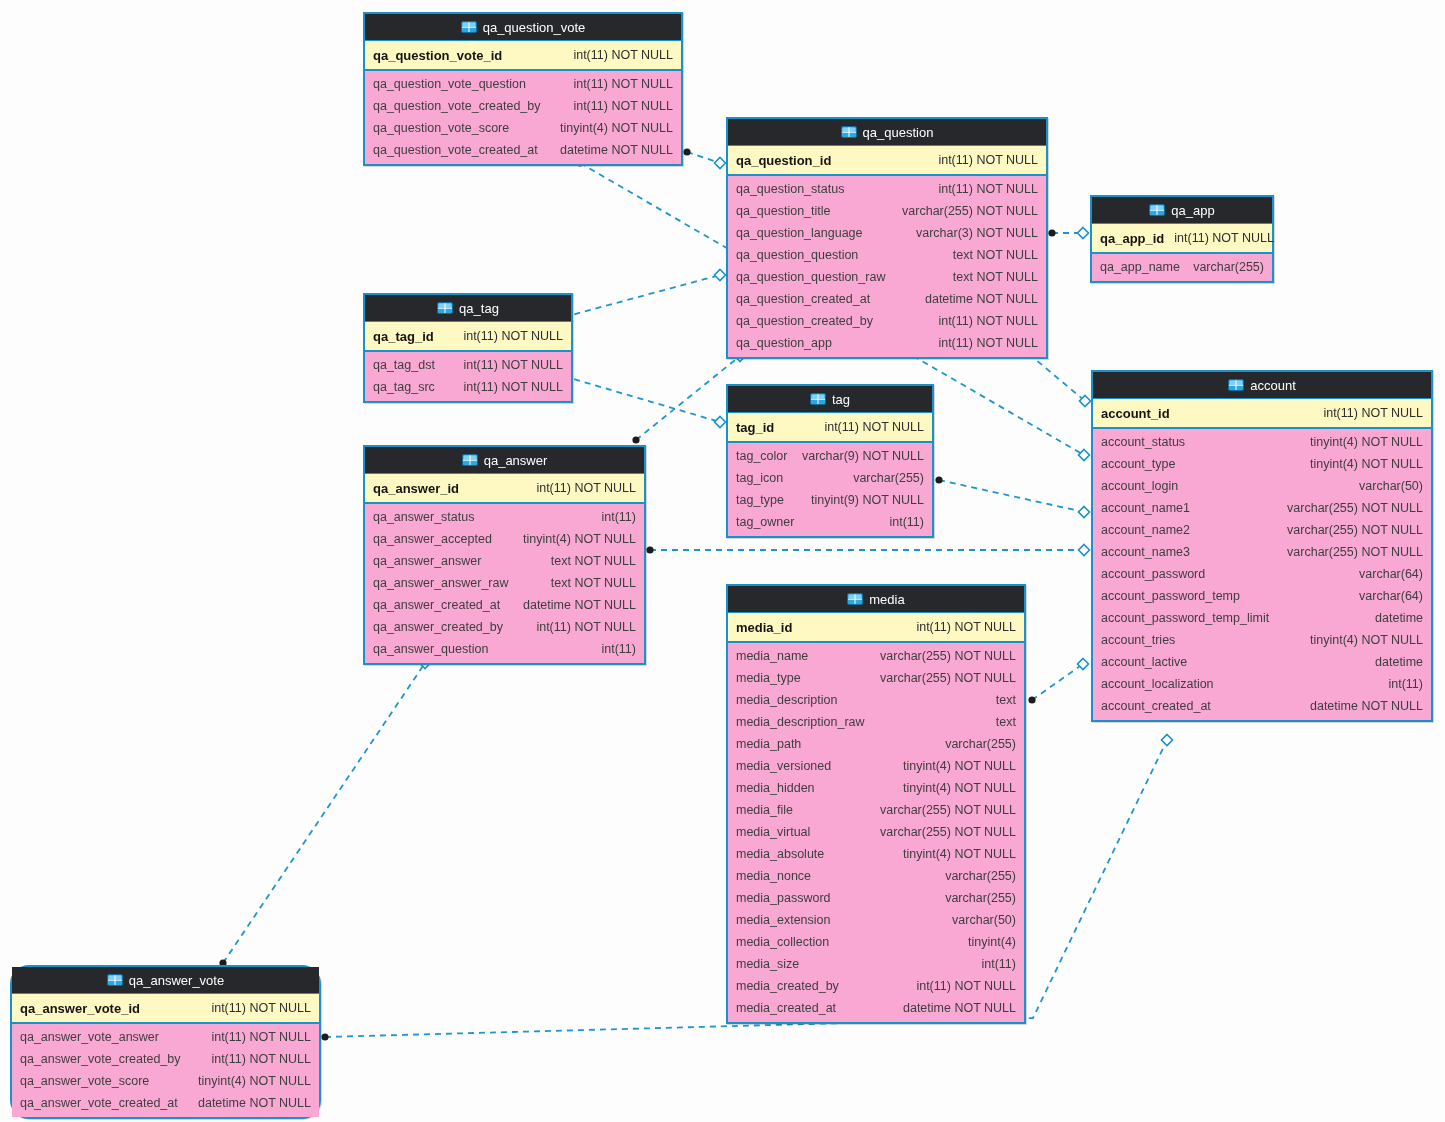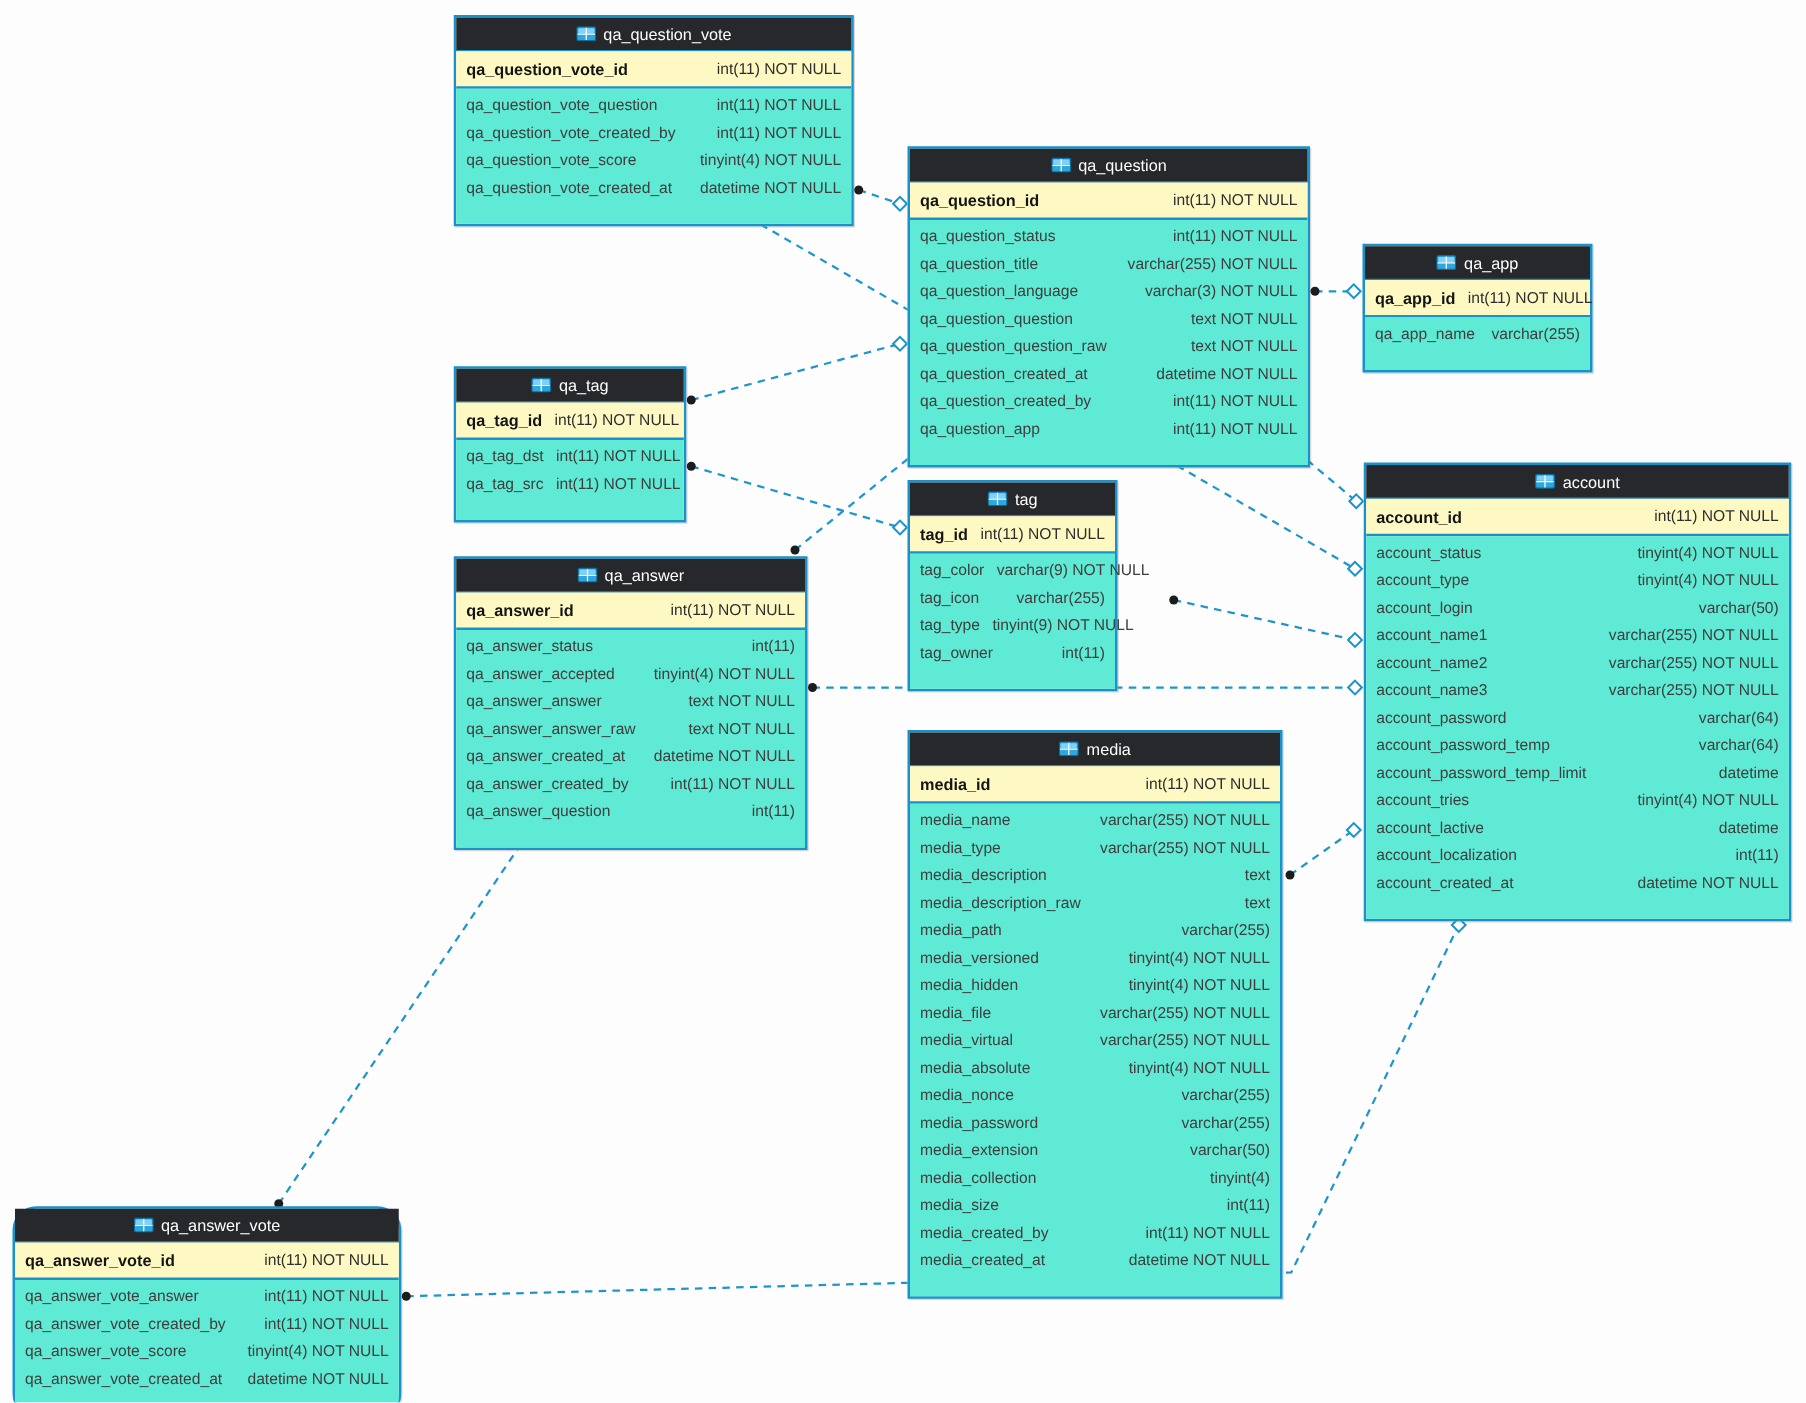--- a/index.html
+++ b/index.html
@@ -18,21 +18,21 @@
     justify-content:center;font-size:13px;gap:6px;border-bottom:1px solid #1892c8;
     cursor:move;user-select:none;
   }
   .db-table .hdr .ticon{display:inline-flex;flex:0 0 auto;}
   .pkrow{
     height:28px;display:flex;align-items:center;justify-content:space-between;
     padding:0 8px;background:#fef9c3;border-bottom:2px solid #1892c8;
   }
   .pkrow .cname{font-weight:bold;color:#141414;font-size:13px;white-space:nowrap;}
   .pkrow .ctype{color:#2e2e2e;font-size:12.5px;white-space:nowrap;margin-left:10px;}
-  .body{padding:2px 0 18px 0;background:#5eead4;}
+  .body{padding:2px 0 3px 0;background:#f9a8d4;}
   .colrow{
     height:22px;display:flex;align-items:center;justify-content:space-between;
     padding:0 8px;font-size:12.5px;color:#3e3e3e;
   }
   .colrow .cname{white-space:nowrap;}
   .colrow .ctype{white-space:nowrap;margin-left:10px;}
 </style>
 </head>
 <body>
 
@@ -201,21 +201,21 @@
         <span class="cname">qa_app_id</span>
         <span class="ctype">int(11) NOT NULL</span>
       </div>
       <div class="body">
         <div class="colrow">
           <span class="cname">qa_app_name</span>
           <span class="ctype">varchar(255)</span>
         </div>
       </div>
     </div>
-    <div class="db-table" style="left: 363px; top: 293px; width: 186px;">
+    <div class="db-table" style="left: 363px; top: 293px; width: 210px;">
       <div class="hdr">
         <span class="ticon">
           <svg width="16" height="12" viewBox="0 0 16 12">
             <rect x="0.5" y="0.5" width="15" height="11" rx="1.5" fill="#2ea7df" stroke="#0c6d9e"></rect>
             <rect x="1.5" y="1.5" width="13" height="4" rx="1" fill="#7fd1f5"></rect>
             <line x1="1" y1="6.2" x2="15" y2="6.2" stroke="#ffffff" stroke-width="1"></line>
             <line x1="8" y1="1.2" x2="8" y2="11" stroke="#ffffff" stroke-width="1"></line>
           </svg>
         </span>
         <span>qa_tag</span>
@@ -228,21 +228,21 @@
         <div class="colrow">
           <span class="cname">qa_tag_dst</span>
           <span class="ctype">int(11) NOT NULL</span>
         </div>
         <div class="colrow">
           <span class="cname">qa_tag_src</span>
           <span class="ctype">int(11) NOT NULL</span>
         </div>
       </div>
     </div>
-    <div class="db-table" style="left: 726px; top: 384px; width: 168px;">
+    <div class="db-table" style="left: 726px; top: 384px; width: 208px;">
       <div class="hdr">
         <span class="ticon">
           <svg width="16" height="12" viewBox="0 0 16 12">
             <rect x="0.5" y="0.5" width="15" height="11" rx="1.5" fill="#2ea7df" stroke="#0c6d9e"></rect>
             <rect x="1.5" y="1.5" width="13" height="4" rx="1" fill="#7fd1f5"></rect>
             <line x1="1" y1="6.2" x2="15" y2="6.2" stroke="#ffffff" stroke-width="1"></line>
             <line x1="8" y1="1.2" x2="8" y2="11" stroke="#ffffff" stroke-width="1"></line>
           </svg>
         </span>
         <span>tag</span>

